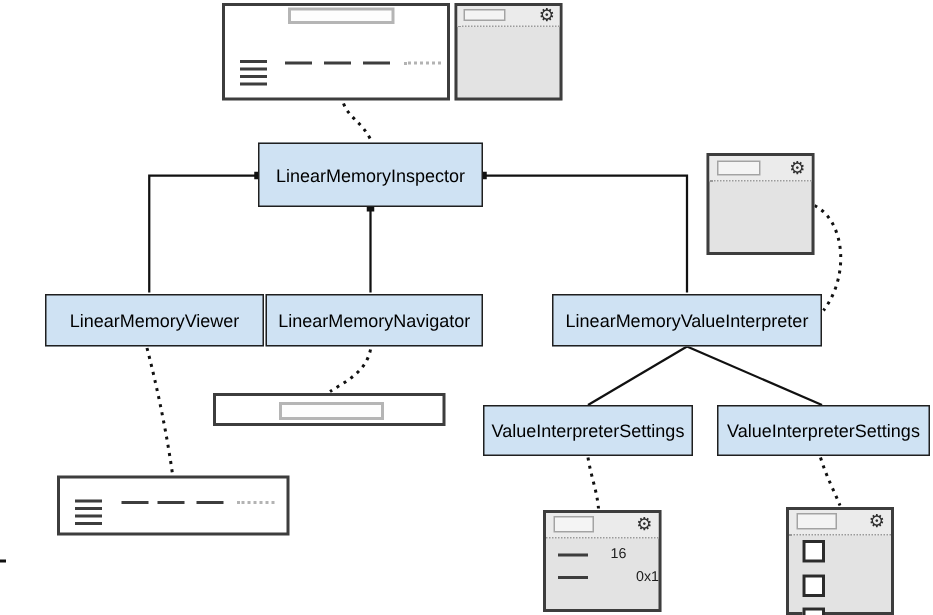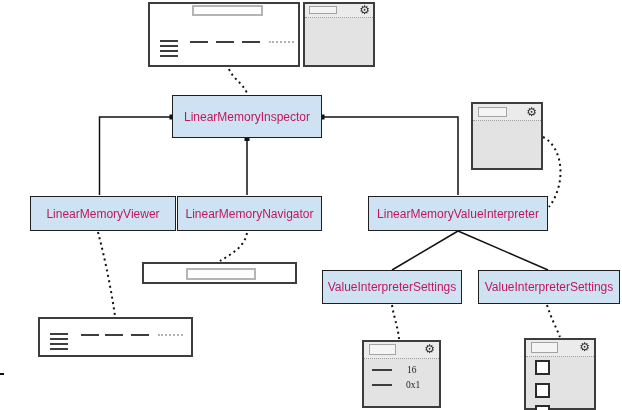--- a/index.html
+++ b/index.html
@@ -4,39 +4,39 @@
 <style>
   html,body{margin:0;padding:0;background:#fff;}
   #canvas{
     position:relative;width:622px;height:410px;background:#ffffff;
     font-family:"Liberation Sans",sans-serif;overflow:hidden;
   }
   #connectors{position:absolute;left:0;top:0;width:622px;height:410px;pointer-events:none;}
   .node{
     position:absolute;background:#cfe2f3;border:1.5px solid #1f1f1f;
     display:flex;align-items:center;justify-content:center;
-    font-size:12px;color:#be185d;box-sizing:border-box;white-space:nowrap;
+    font-size:12px;color:#000000;box-sizing:border-box;white-space:nowrap;
   }
   .mock{position:absolute;border:2px solid #3d3d3d;box-sizing:border-box;}
   .mock-white{background:#ffffff;}
   .mock-gray{background:#e3e3e3;}
   .mock-header{
     position:absolute;left:0;top:0;right:0;height:16px;
     border-bottom:1.5px dotted #9a9a9a;background:#ebebeb;
   }
   .mini-input{position:absolute;background:#f4f4f4;border:1.5px solid #a3a3a3;box-sizing:border-box;}
   .wide-input{position:absolute;background:#fdfdfd;border:2px solid #b5b5b5;box-sizing:border-box;}
   .gear{
     position:absolute;font-family:"DejaVu Sans",sans-serif;font-size:12px;
     color:#2e2e2e;line-height:12px;
   }
   .hline{position:absolute;background:#3d3d3d;height:2px;}
   .dotline{position:absolute;border-top:2px dotted #b3b3b3;height:0;}
   .checkbox{position:absolute;width:15px;height:15px;background:#fff;border:2px solid #2b2b2b;box-sizing:border-box;}
-  .mock-val{position:absolute;font-size:9.5px;color:#1d1d1d;line-height:10px;font-family:Liberation Serif, serif;}
+  .mock-val{position:absolute;font-size:9.5px;color:#1d1d1d;line-height:10px;}
 </style>
 </head>
 <body>
 
 <div id="canvas">
 
   <svg id="connectors" viewBox="0 0 622 410" xmlns="http://www.w3.org/2000/svg">
     <g stroke="#111111" stroke-width="1.5" fill="none">
       <path d="M 172,117 H 99.5 V 195"></path>
       <path d="M 247,138 V 195"></path>
@@ -126,21 +126,21 @@
   </div>
 
   <div class="mock mock-gray" style="left:362px;top:340px;width:79px;height:68px;">
     <div class="mock-header">
       <div class="mini-input" style="left:5px;top:2px;width:27px;height:11px;"></div>
       <div class="gear" style="right:4px;top:1px;">⚙</div>
     </div>
     <div class="hline" style="left:8px;top:27px;width:20px;height:1.5px;"></div>
     <div class="mock-val" style="left:43px;top:23px;">16</div>
     <div class="hline" style="left:8px;top:42px;width:20px;height:1.5px;"></div>
-    <div class="mock-val" style="left:42px;top:38px;">0x1</div>
+    <div class="mock-val" style="left:60px;top:38px;">0x1</div>
   </div>
 
   <div class="mock mock-gray" style="left:524px;top:338px;width:72px;height:72px;">
     <div class="mock-header">
       <div class="mini-input" style="left:5px;top:2px;width:27px;height:11px;"></div>
       <div class="gear" style="right:4px;top:1px;">⚙</div>
     </div>
     <div class="checkbox" style="left:9px;top:20px;"></div>
     <div class="checkbox" style="left:9px;top:43px;"></div>
     <div class="checkbox" style="left:9px;top:65px;"></div>

